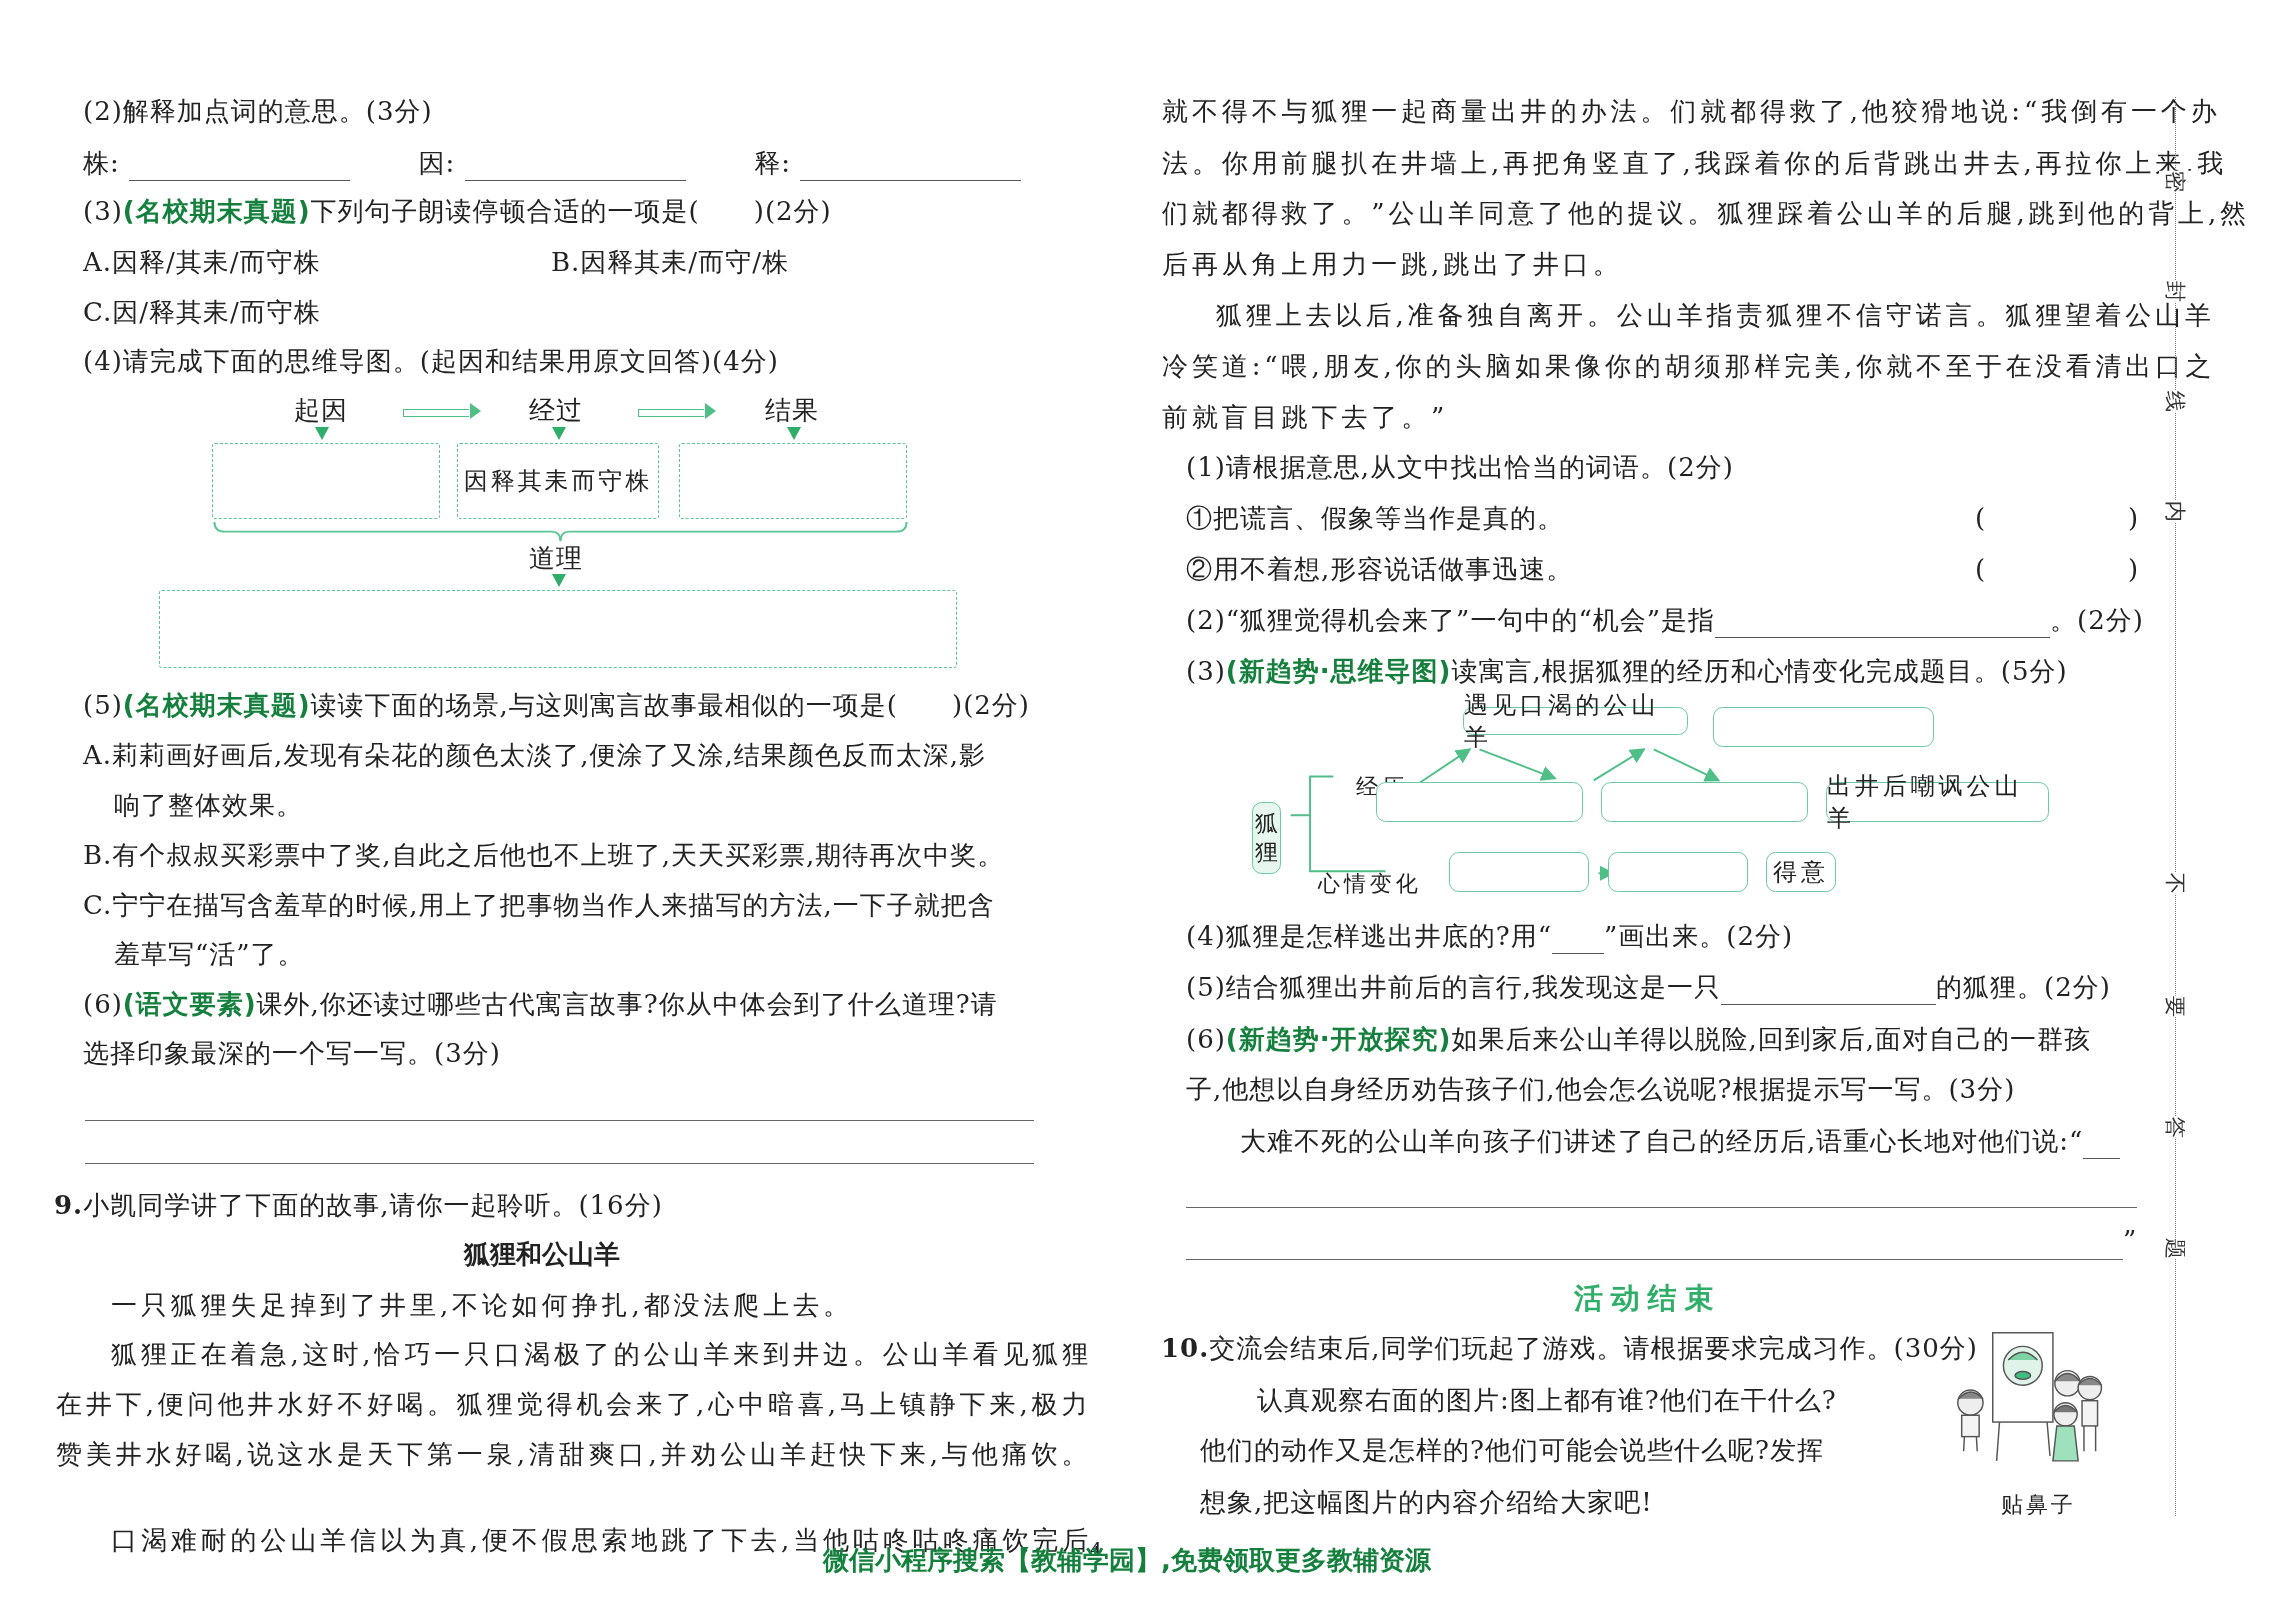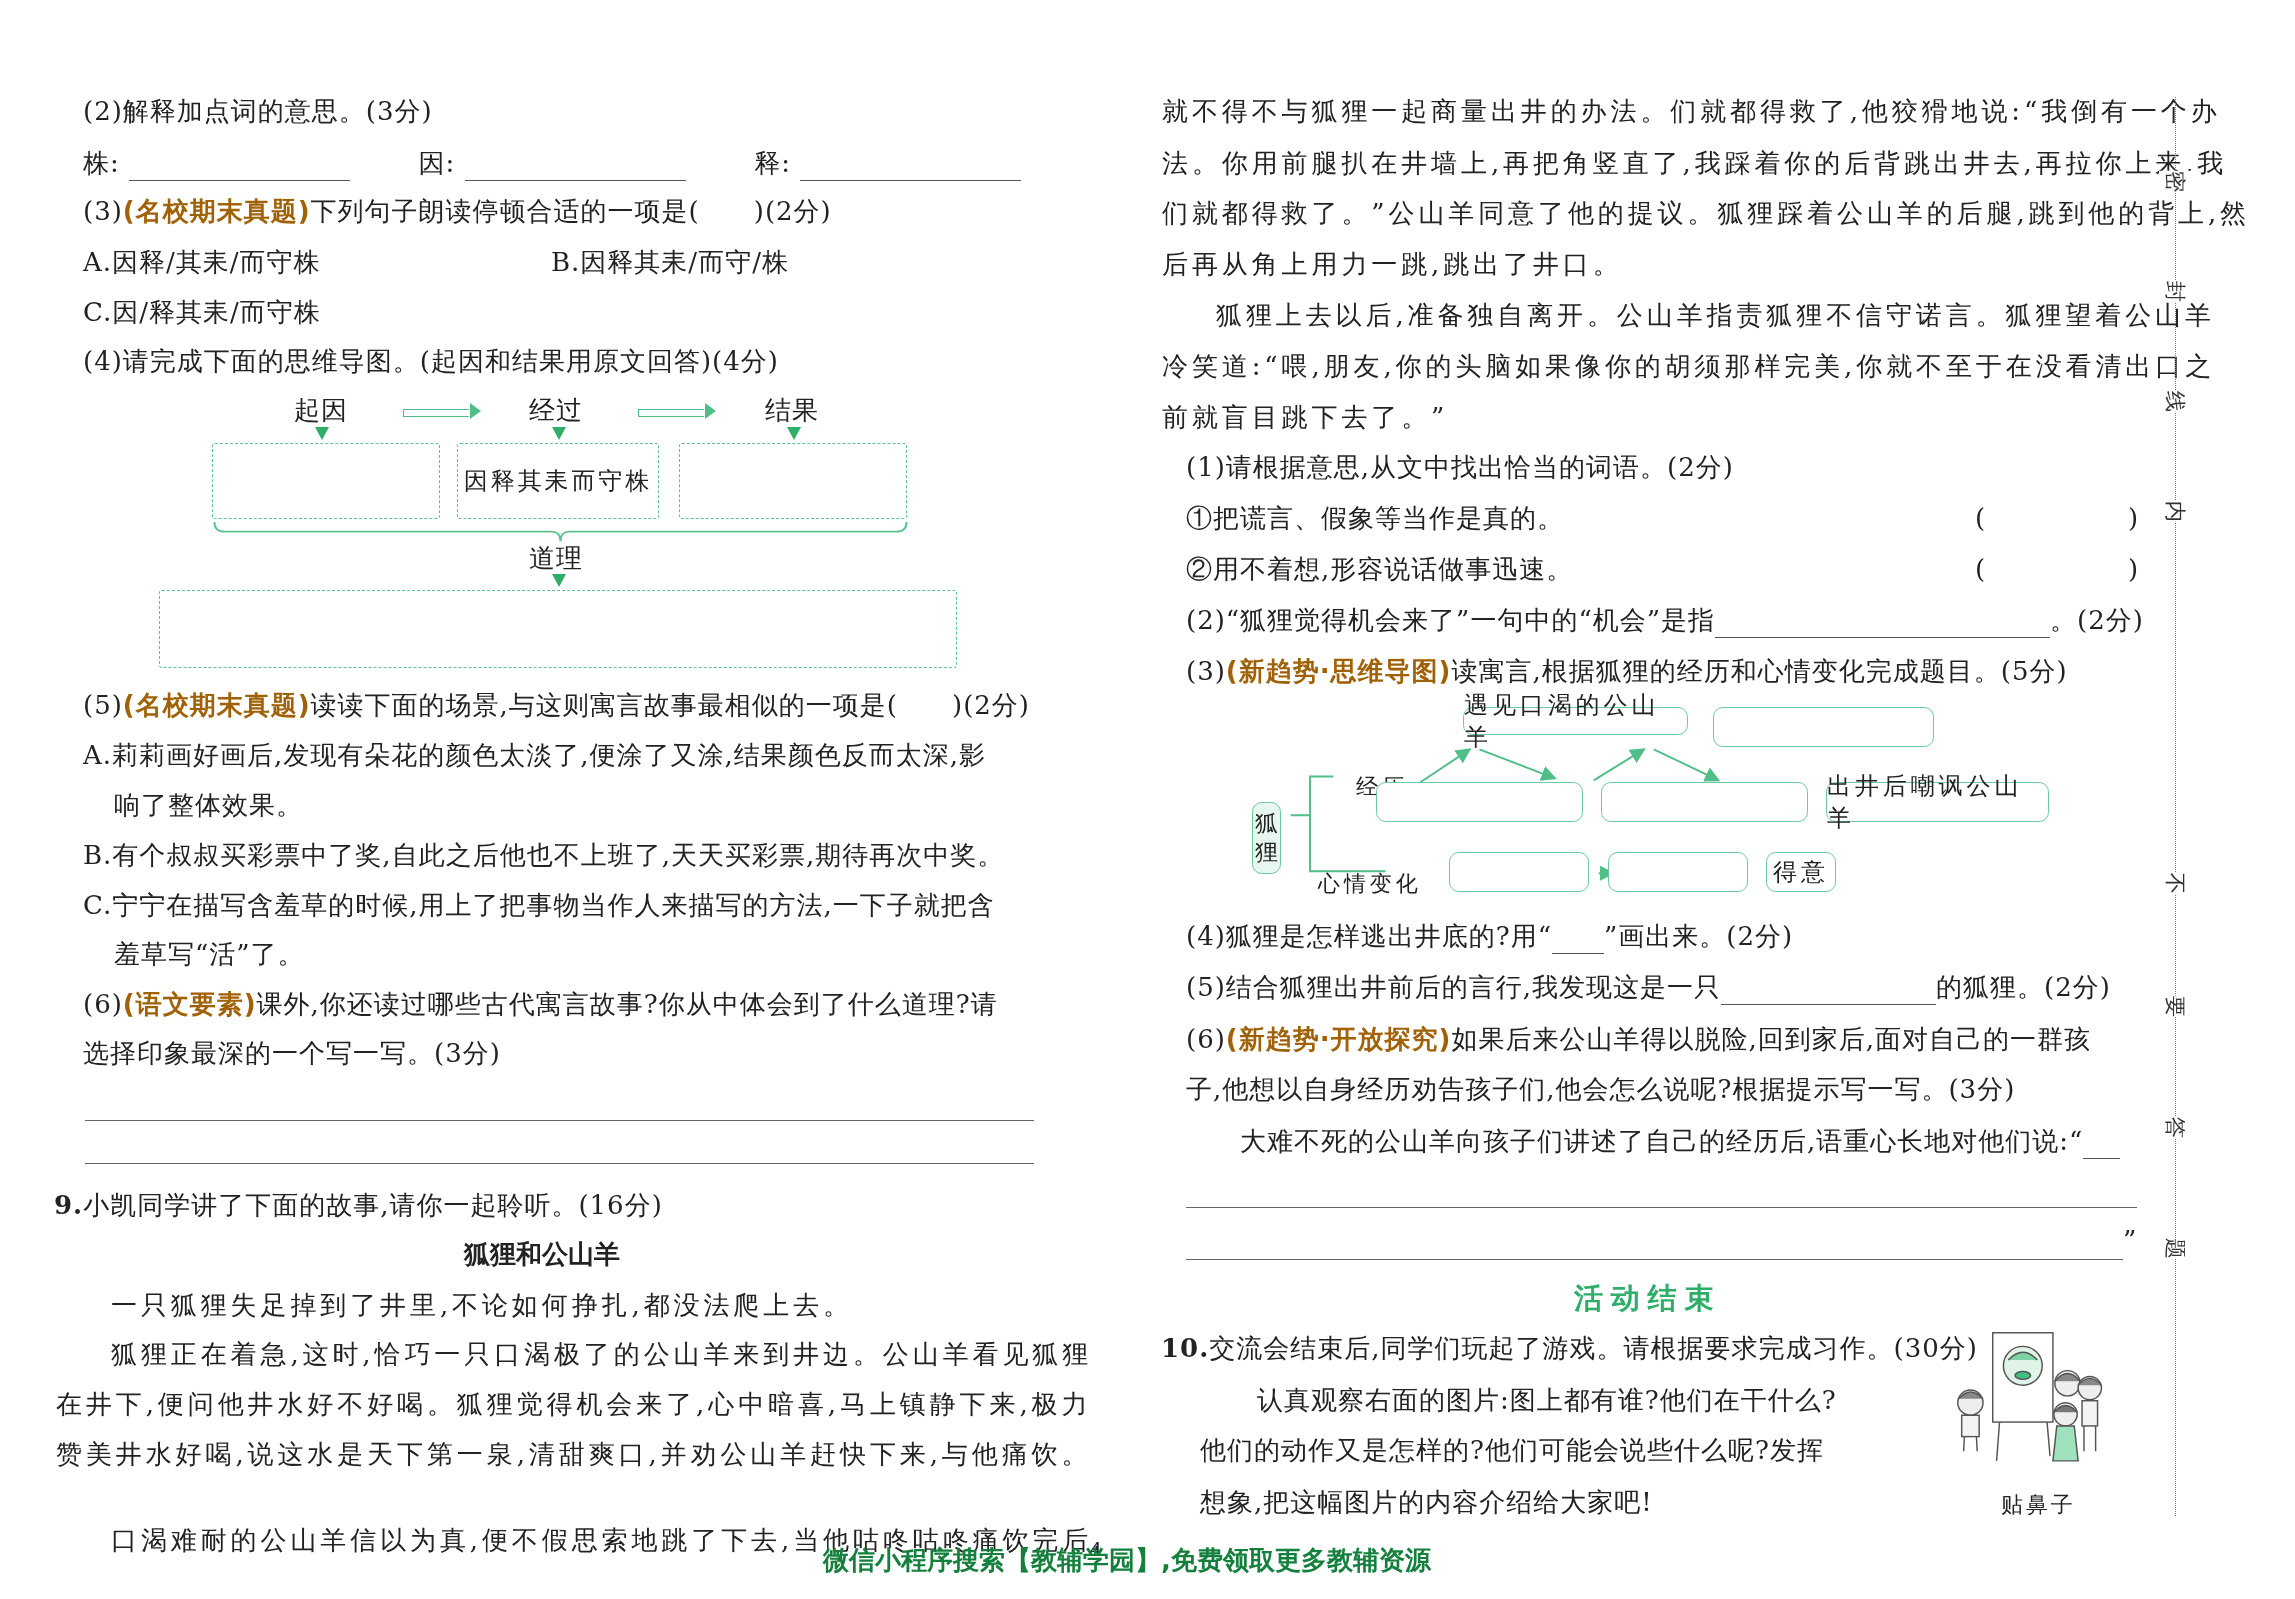--- a/index.html
+++ b/index.html
@@ -1,21 +1,21 @@
 <!DOCTYPE html>
 <html><head>
 <meta charset="utf-8">
 <style>
   * { box-sizing: border-box; margin: 0; padding: 0; }
   html, body { width: 2296px; height: 1599px; background: #ffffff; overflow: hidden; }
   body { position: relative; font-family: "DejaVu Serif", "Liberation Serif", serif; color: #222; }
   .abs { position: absolute; white-space: nowrap; }
   .t { font-size: 26px; line-height: 35px; letter-spacing: 1px; }
   .story { font-family: "DejaVu Serif", serif; font-size: 26px; letter-spacing: 3.9px; line-height: 35px; }
-  .green { color: #a16207; font-family: "DejaVu Sans", sans-serif; font-weight: bold; }
+  .green { color: #15803d; font-family: "DejaVu Sans", sans-serif; font-weight: bold; }
   .blank { display: inline-block; border-bottom: 1.9px solid #555; height: 29px; vertical-align: bottom; }
   .line { position: absolute; height: 0; border-top: 1.9px solid #666; }
   .dbox { position: absolute; border: 1.9px dashed #5cc492; border-radius: 2.9px; }
   .rbox { position: absolute; border: 1.9px solid #6ccaa0; border-radius: 9.7px; background: #fff;
           font-size: 24px; letter-spacing: 3.9px; display: flex; align-items: center; justify-content: center; }
   .tri { position: absolute; width: 0; height: 0; border-left: 7.8px solid transparent; border-right: 7.8px solid transparent; border-top: 13.6px solid #2fae6a; }
   .harrow { position: absolute; height: 7.8px; border: 1.5px solid #4fbf87; border-right: none; }
   .harrow::after { content: ""; position: absolute; right: -11.6px; top: -6.8px; border-left: 11.6px solid #4fbf87; border-top: 8.7px solid transparent; border-bottom: 8.7px solid transparent; }
   .vdash { position: absolute; width: 0; border-left: 1.9px dotted #777; }
   .margin-char { position: absolute; font-size: 21.3px; transform: rotate(90deg); color: #333; background: #fff; padding: 1.9px 0; }

